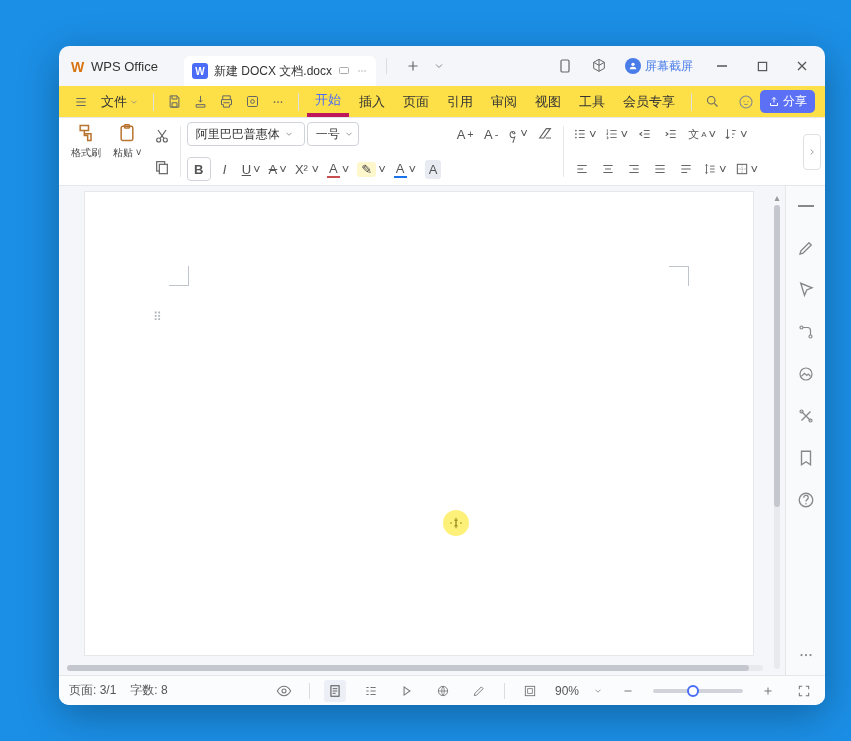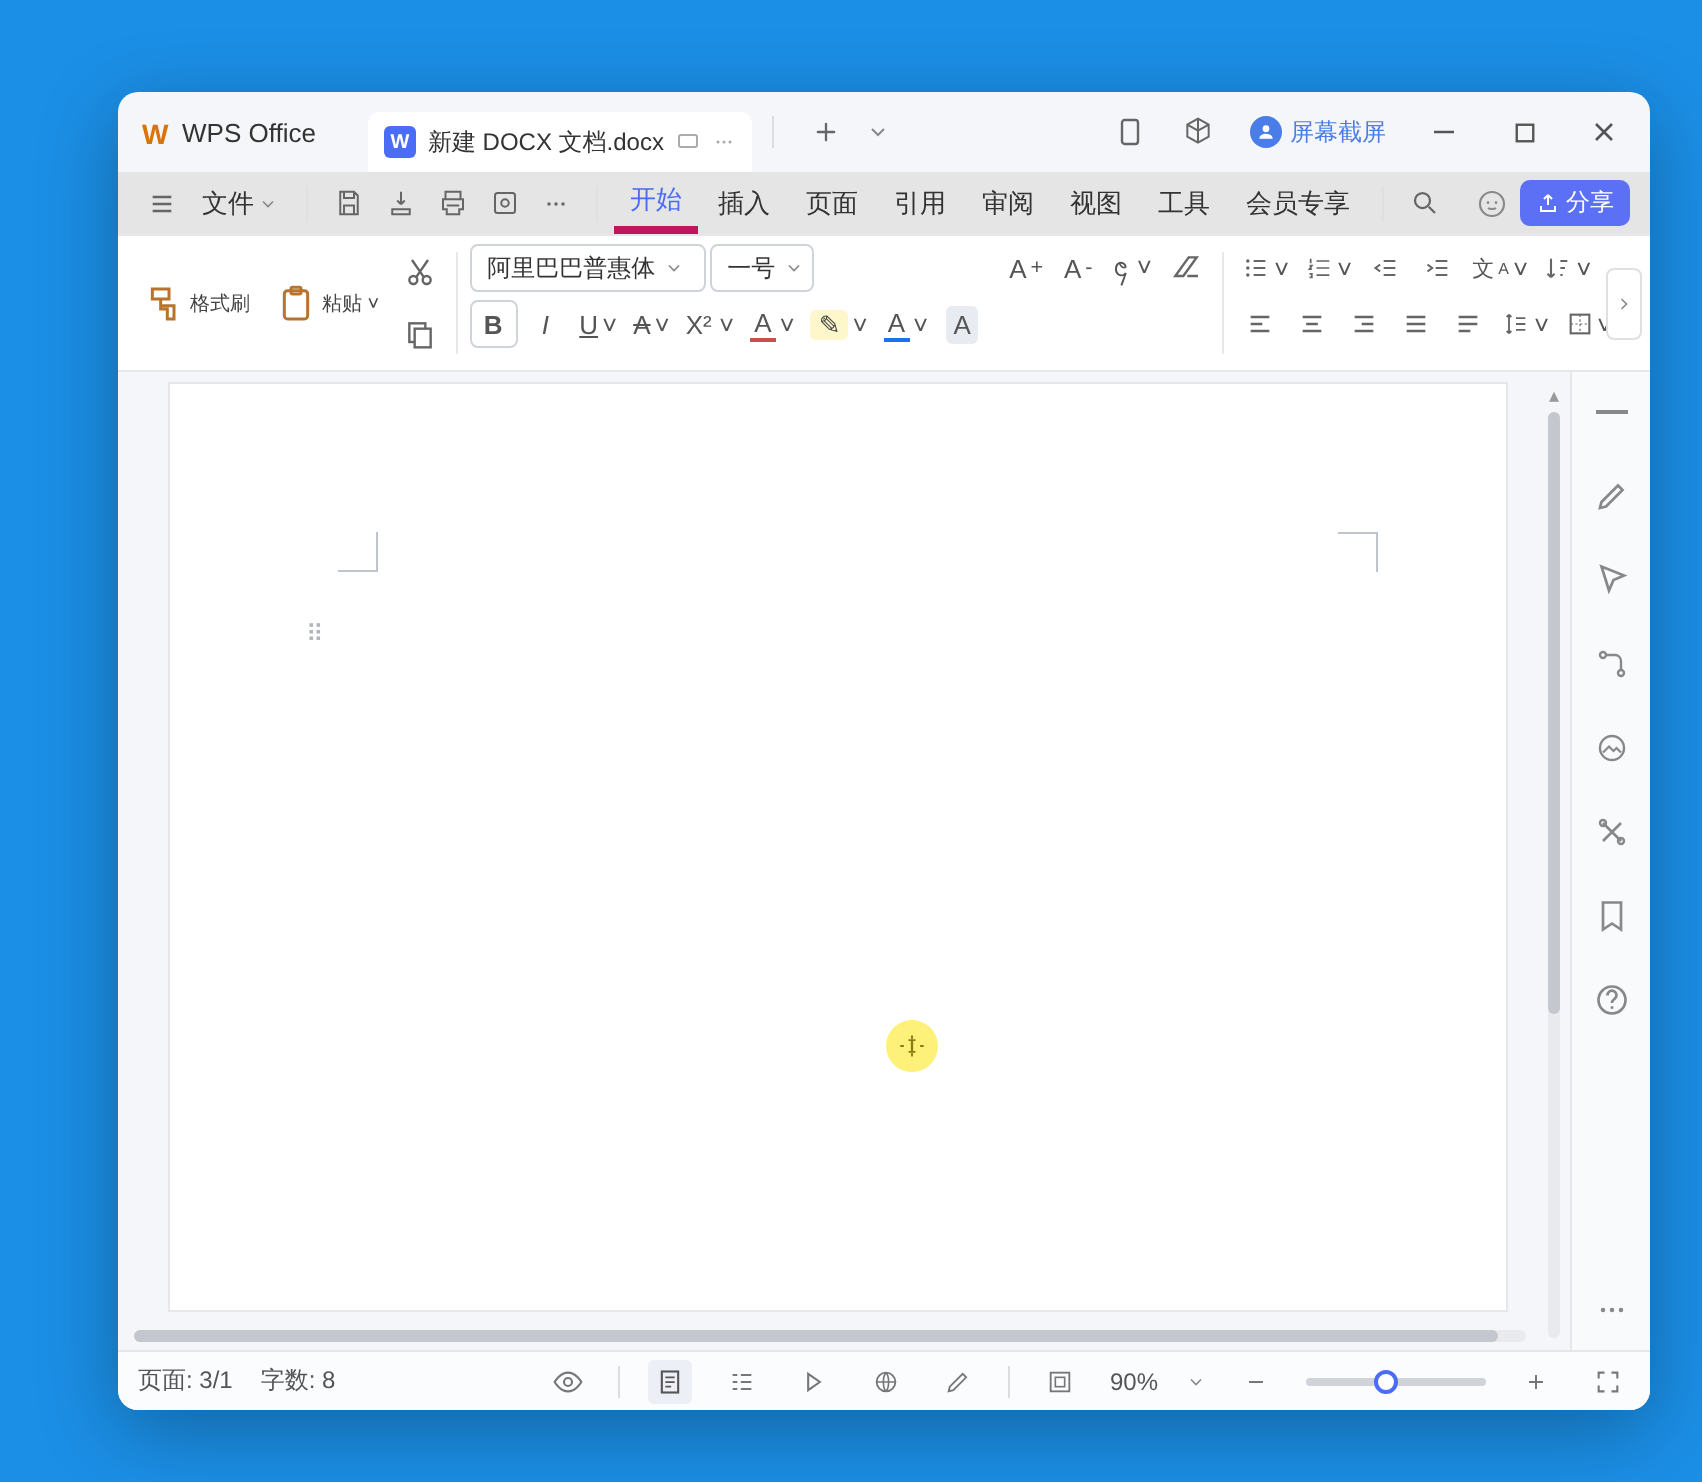--- a/index.html
+++ b/index.html
@@ -10,34 +10,34 @@
 .app-title { font-size: 13px; color: #333; margin-right: 20px; }
 .doc-tab { background: #fff; height: 30px; border-radius: 6px 6px 0 0; display: flex; align-items: center; padding: 0 8px; gap: 6px; font-size: 12px; color: #333; margin-top: 10px; }
 .doc-icon { width: 16px; height: 16px; background: #4a6cf7; border-radius: 3px; color: #fff; font-size: 10px; font-weight: bold; display: flex; align-items: center; justify-content: center; }
 .tab-sep { width: 1px; height: 16px; background: #ddd; margin-left: 4px; }
 .add-tab { width: 28px; height: 28px; display: flex; align-items: center; justify-content: center; color: #666; cursor: pointer; margin-left: 6px; }
 .title-spacer { flex: 1; }
 .title-icon { width: 28px; height: 28px; display: flex; align-items: center; justify-content: center; color: #666; cursor: pointer; }
 .login-btn { color: #4a7de8; font-size: 12px; display: flex; align-items: center; gap: 4px; padding: 0 6px; cursor: pointer; }
 .login-avatar { width: 16px; height: 16px; background: #4a7de8; border-radius: 50%; display: flex; align-items: center; justify-content: center; color: #fff; font-size: 10px; }
 .win-btn { width: 34px; height: 32px; display: flex; align-items: center; justify-content: center; color: #555; cursor: pointer; }
-.menubar { height: 32px; background: #e5e5e5; border-bottom: 1px solid #e5e7eb; display: flex; align-items: center; padding: 0 10px; gap: 2px; font-size: 13px; color: #333; }
+.menubar { height: 32px; background: #fde047; border-bottom: 1px solid #e5e7eb; display: flex; align-items: center; padding: 0 10px; gap: 2px; font-size: 13px; color: #333; }
 .menu-ico { width: 24px; height: 24px; display: flex; align-items: center; justify-content: center; color: #666; cursor: pointer; }
 .menu-file { padding: 0 6px; cursor: pointer; display:flex; align-items:center; gap:2px; }
 .menu-sep { width: 1px; height: 18px; background: #e0e0e0; margin: 0 6px; }
 .menu-tab { padding: 0 8px; height: 100%; display: flex; align-items: center; cursor: pointer; }
 .menu-tab.active { color: #4a6cf7; border-bottom: 4px solid #be185d; font-weight: 500; }
 .menu-spacer { flex: 1; }
 .share-btn { background: #5b70f5; color: #fff; border-radius: 5px; padding: 3px 8px; font-size: 12px; display: flex; align-items: center; gap: 3px; cursor: pointer; }
 .ribbon { background: #fff; height: 68px; border-bottom: 1px solid #e5e7eb; display: flex; align-items: stretch; padding: 4px 8px; gap: 4px; position: relative; }
-.rib-group { display: flex; flex-direction: row; align-items: center; justify-content: flex-start; gap: 2px; padding: 0 4px; }
+.rib-group { display: flex; flex-direction: column; align-items: center; justify-content: flex-start; gap: 2px; padding: 0 4px; }
 .rib-group .gl { font-size: 10px; color: #444; }
 .rib-icon { width: 22px; height: 22px; display: flex; align-items: center; justify-content: center; color: #555; cursor: pointer; }
 .rib-sep { width: 1px; background: #e8e8e8; margin: 4px 2px; }
-.rib-col { display: flex; flex-direction: column; justify-content: flex-start; gap: 4px; }
+.rib-col { display: flex; flex-direction: column; justify-content: space-between; gap: 4px; }
 .rib-row { display: flex; align-items: center; gap: 2px; }
 .select-box { border: 1px solid #d0d4da; border-radius: 4px; height: 24px; font-size: 12px; display: flex; align-items: center; padding: 0 4px 0 8px; gap: 4px; cursor: pointer; color: #333; background: #fff; }
 .tool-btn { min-width: 24px; height: 24px; border-radius: 4px; display: flex; align-items: center; justify-content: center; color: #555; cursor: pointer; font-size: 13px; padding: 0 3px; gap: 2px; }
 .highlight-a { background: #fff7cc; border-radius: 3px; padding: 0 4px; color: #444; }
 .font-color-a { border-bottom: 2px solid #1a73e8; padding: 0 2px; }
 .shade-a { background: #e8ecf2; border-radius: 3px; padding: 2px 4px; }
 .ribbon-expand { position: absolute; right: 4px; top: 50%; transform: translateY(-50%); width: 18px; height: 36px; border: 1px solid #e0e0e0; border-radius: 4px; display: flex; align-items: center; justify-content: center; color: #888; cursor: pointer; background: #fff; }
 .content-area { flex: 1; display: flex; min-height: 0; background: #f4f6fa; }
 .page-wrap { flex: 1; display: flex; flex-direction: column; min-width: 0; }
 .page-scroll { flex: 1; padding: 6px 0 6px 8px; overflow: hidden; position: relative; }

